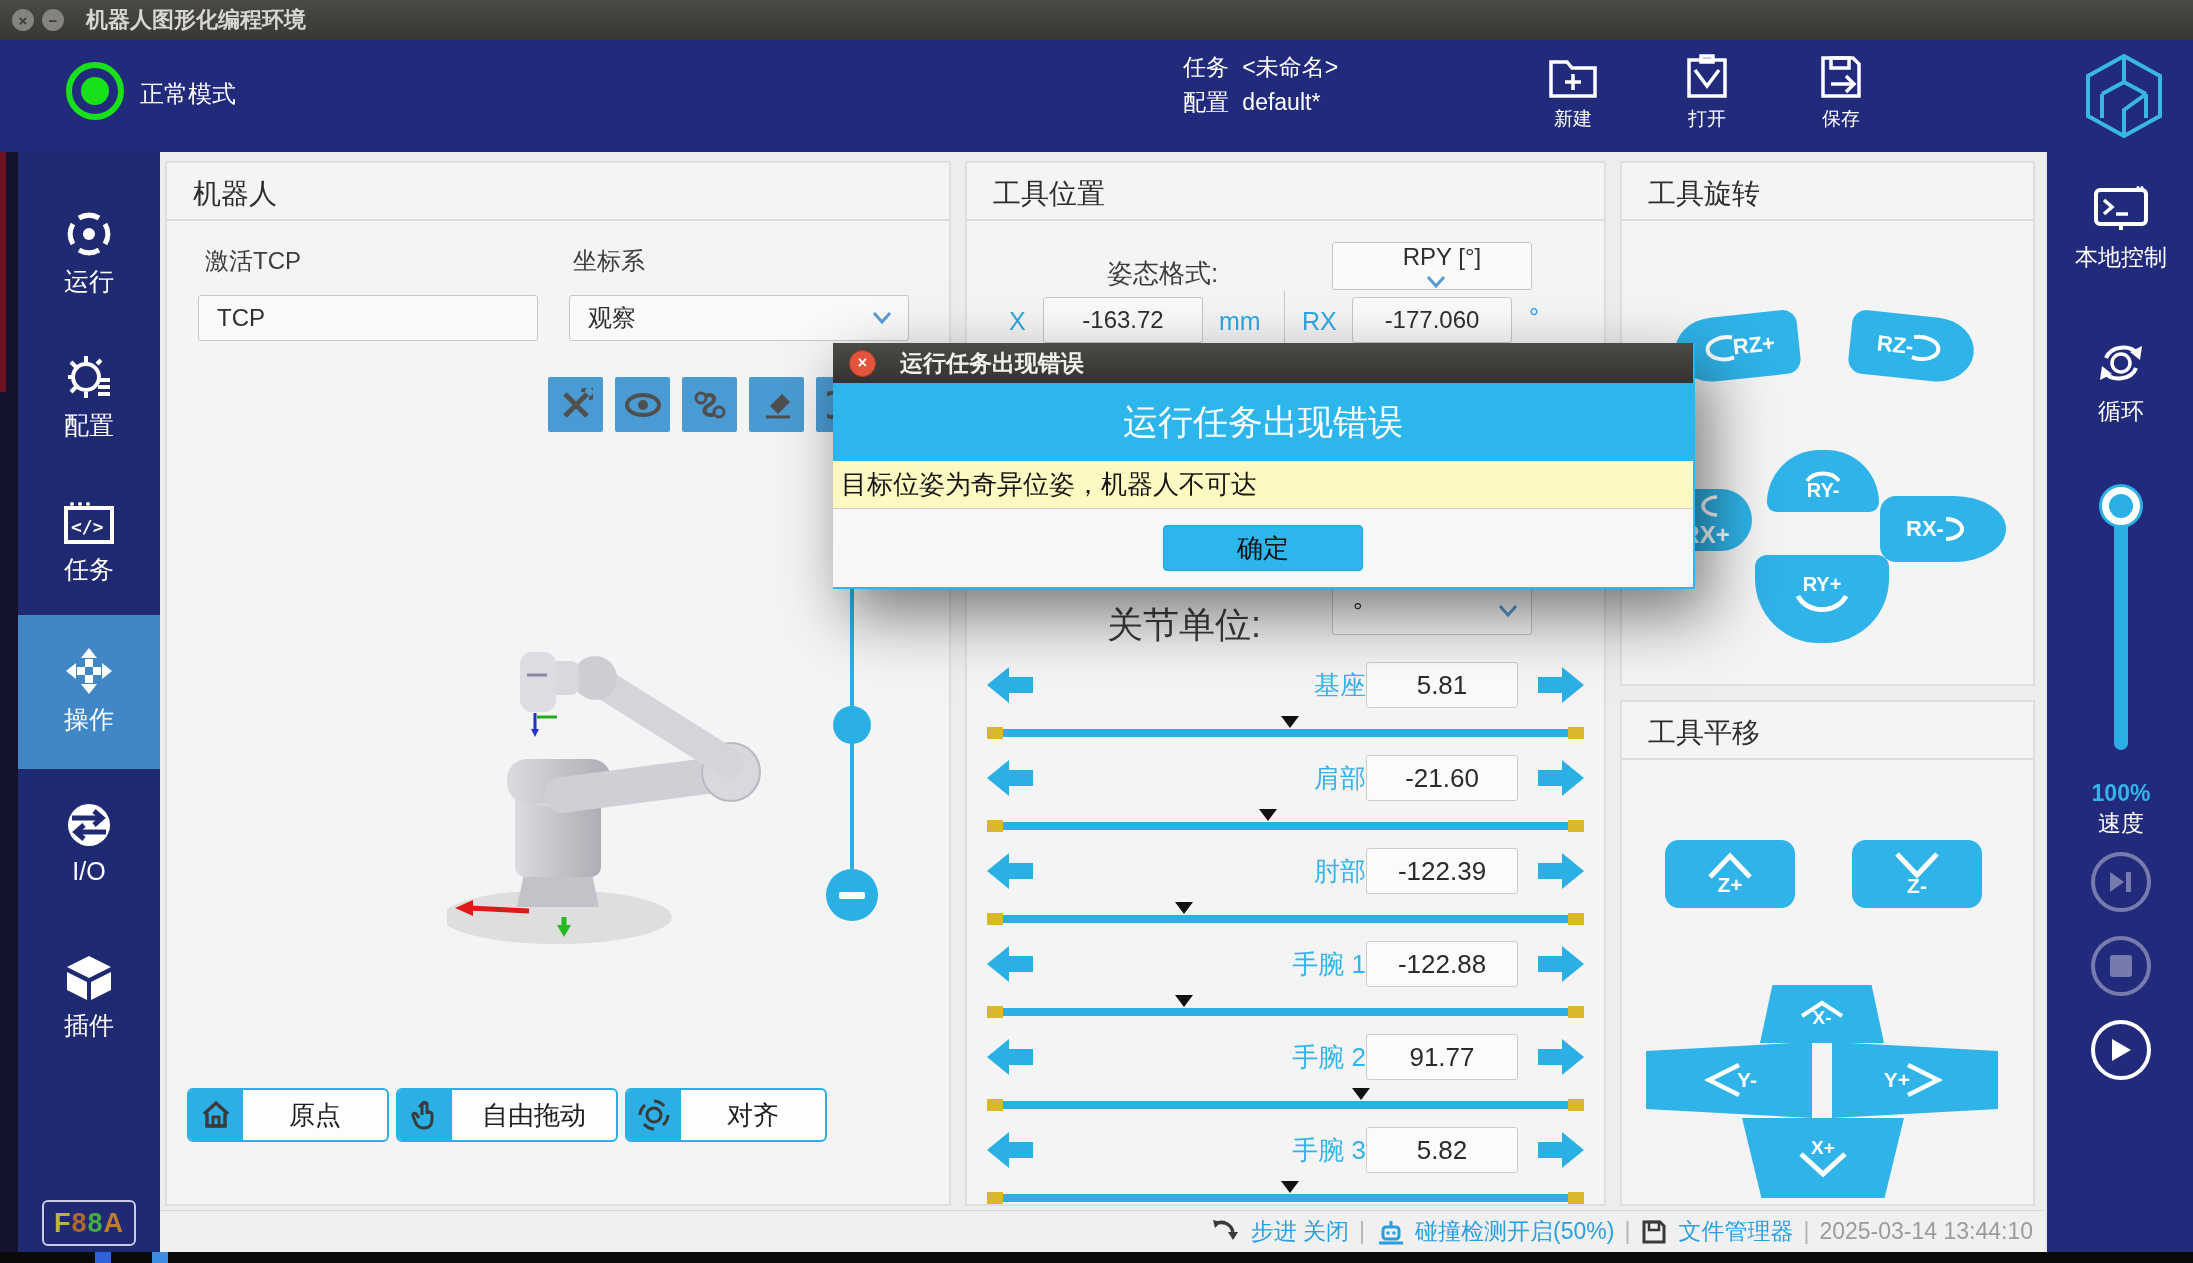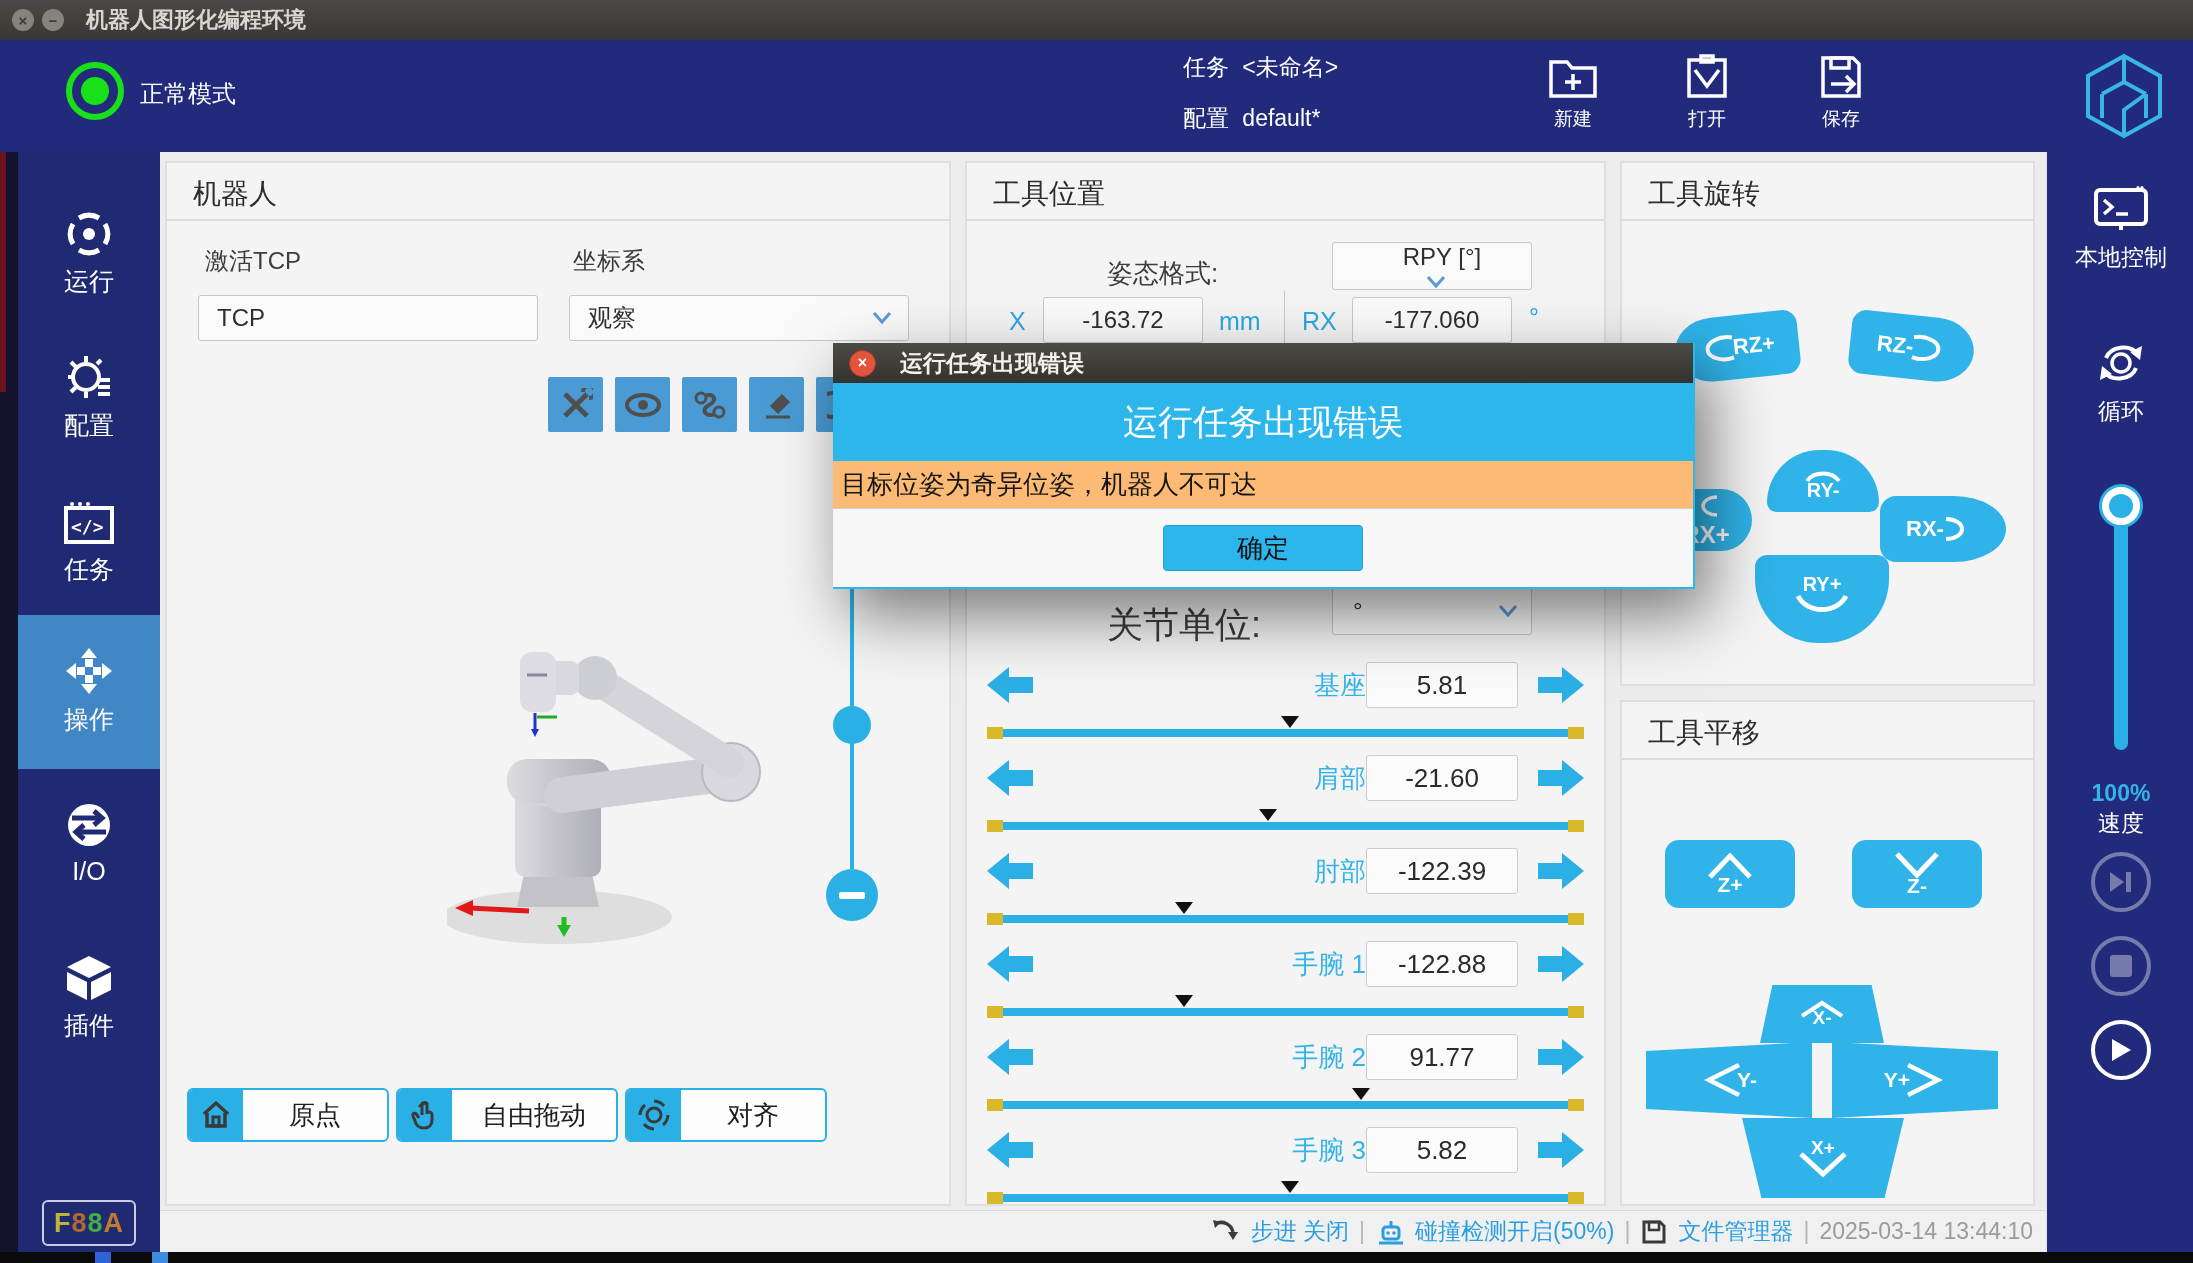--- a/index.html
+++ b/index.html
@@ -100,21 +100,21 @@
 
   
   .dialog { left:833px; top:343px; width:862px; height:246px; z-index:50;
     box-shadow:14px 26px 60px rgba(0,0,0,.5); border-right:2px solid #2db6ec; border-bottom:2px solid #2db6ec; }
   .dlg-titlebar { height:40px; background:linear-gradient(#4c4b46,#33322e); display:flex; align-items:center; }
   .dlg-close { width:27px; height:27px; border-radius:50%; background:#e2543c; color:#fff; font-size:16px; font-weight:bold;
     display:flex; align-items:center; justify-content:center; margin-left:16px; border:1px solid #b03c28; }
   .dlg-title { color:#f2f1ee; font-size:23px; font-weight:bold; margin-left:24px; }
   .dlg-header { height:78px; background:#2db6ec; color:#fff; font-size:35px;
     display:flex; align-items:center; justify-content:center; }
-  .dlg-body { height:48px; background:#fdba74; display:flex; align-items:center; padding-left:8px;
+  .dlg-body { height:48px; background:#fef9c3; display:flex; align-items:center; padding-left:8px;
     font-size:26px; color:#161616; border-bottom:1px solid #cfcfcf; }
   .dlg-footer { height:78px; background:#f7f7f7; display:flex; align-items:center; justify-content:center; }
   .dlg-ok { width:200px; height:46px; background:#2db6ec; border:1px solid #24a5d8; border-radius:4px;
     font-size:26px; color:#111; display:flex; align-items:center; justify-content:center; }
 
   .vdiv { position:absolute; width:1px; background:#c9c9c9; }
   .bluetxt { color:#2da7e0; }
 </style>
 </head>
 <body>
@@ -130,21 +130,21 @@
   <div class="abs header">
     <div class="abs mode-ind" style="left:66px; top:22px;">
       <div class="mode-dot"></div>
     </div>
     <div class="abs" style="left:140px; top:38px; color:#fff; font-size:24px;">正常模式</div>
 
     <div class="abs" style="left:1183px; top:12px;">
       <span class="task-line">任务</span>&nbsp;&nbsp;
       <span class="task-line">&lt;未命名&gt;</span>
     </div>
-    <div class="abs" style="left:1183px; top:63px;">
+    <div class="abs" style="left:1183px; top:47px;">
       <span class="task-line">配置</span>&nbsp;&nbsp;
       <span class="task-line">default*</span>
     </div>
 
     <div class="abs hdr-action" style="left:1528px; top:10px;">
       <svg width="52" height="52" viewBox="0 0 52 52">
         <path d="M4 12 h16 l5 6 h23 v28 h-44 z" fill="none" stroke="#fff" stroke-width="3.5"></path>
         <line x1="26" y1="24" x2="26" y2="40" stroke="#fff" stroke-width="3.5"></line>
         <line x1="18" y1="32" x2="34" y2="32" stroke="#fff" stroke-width="3.5"></line>
       </svg>

